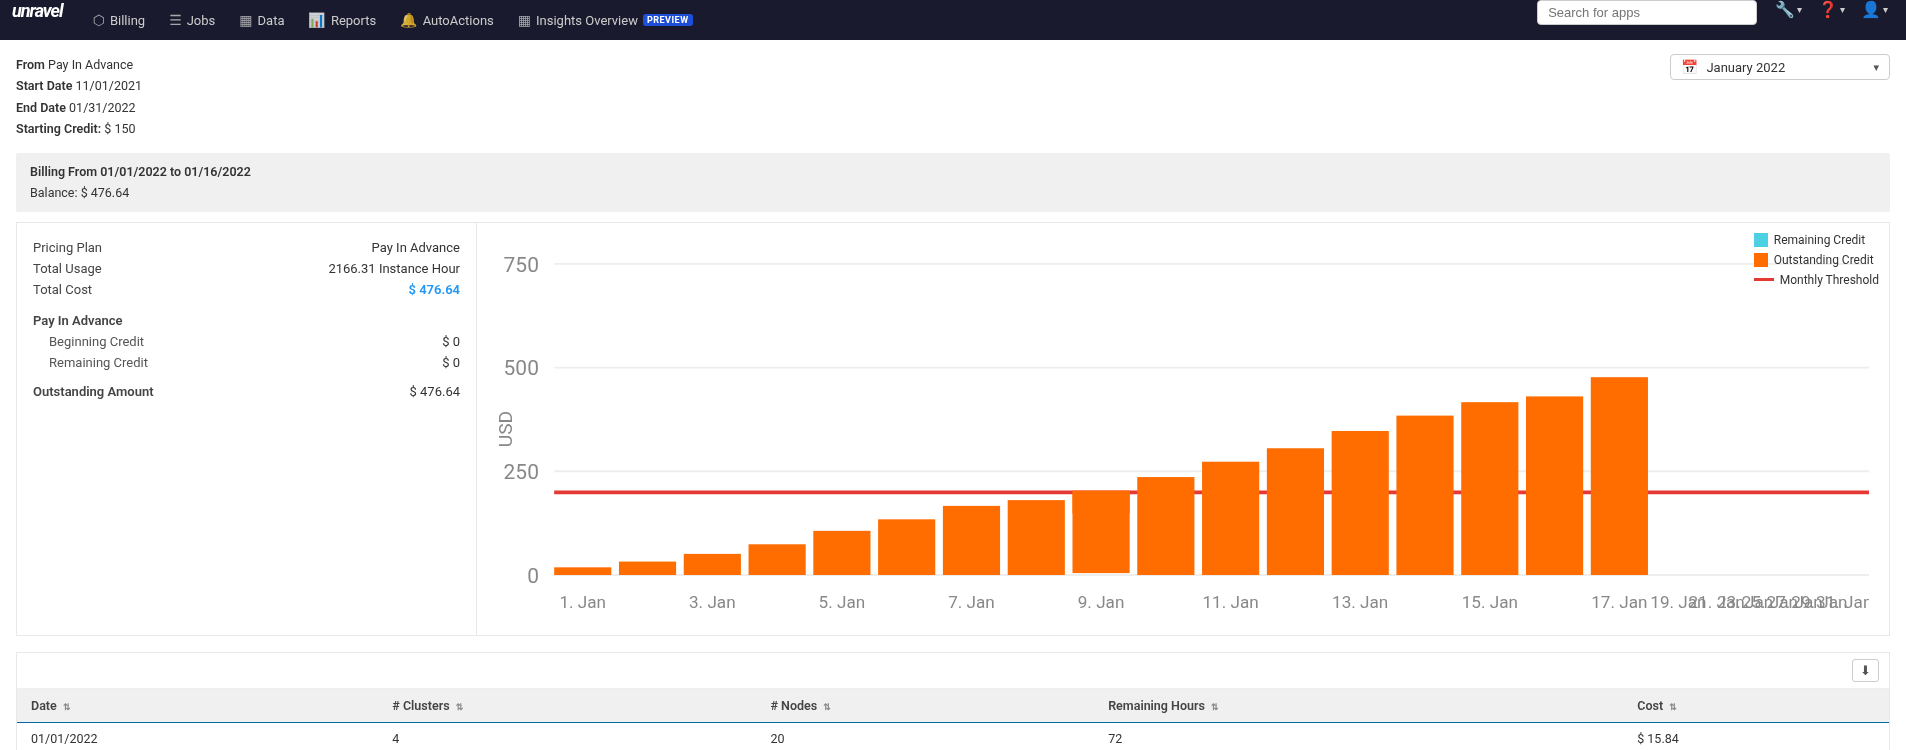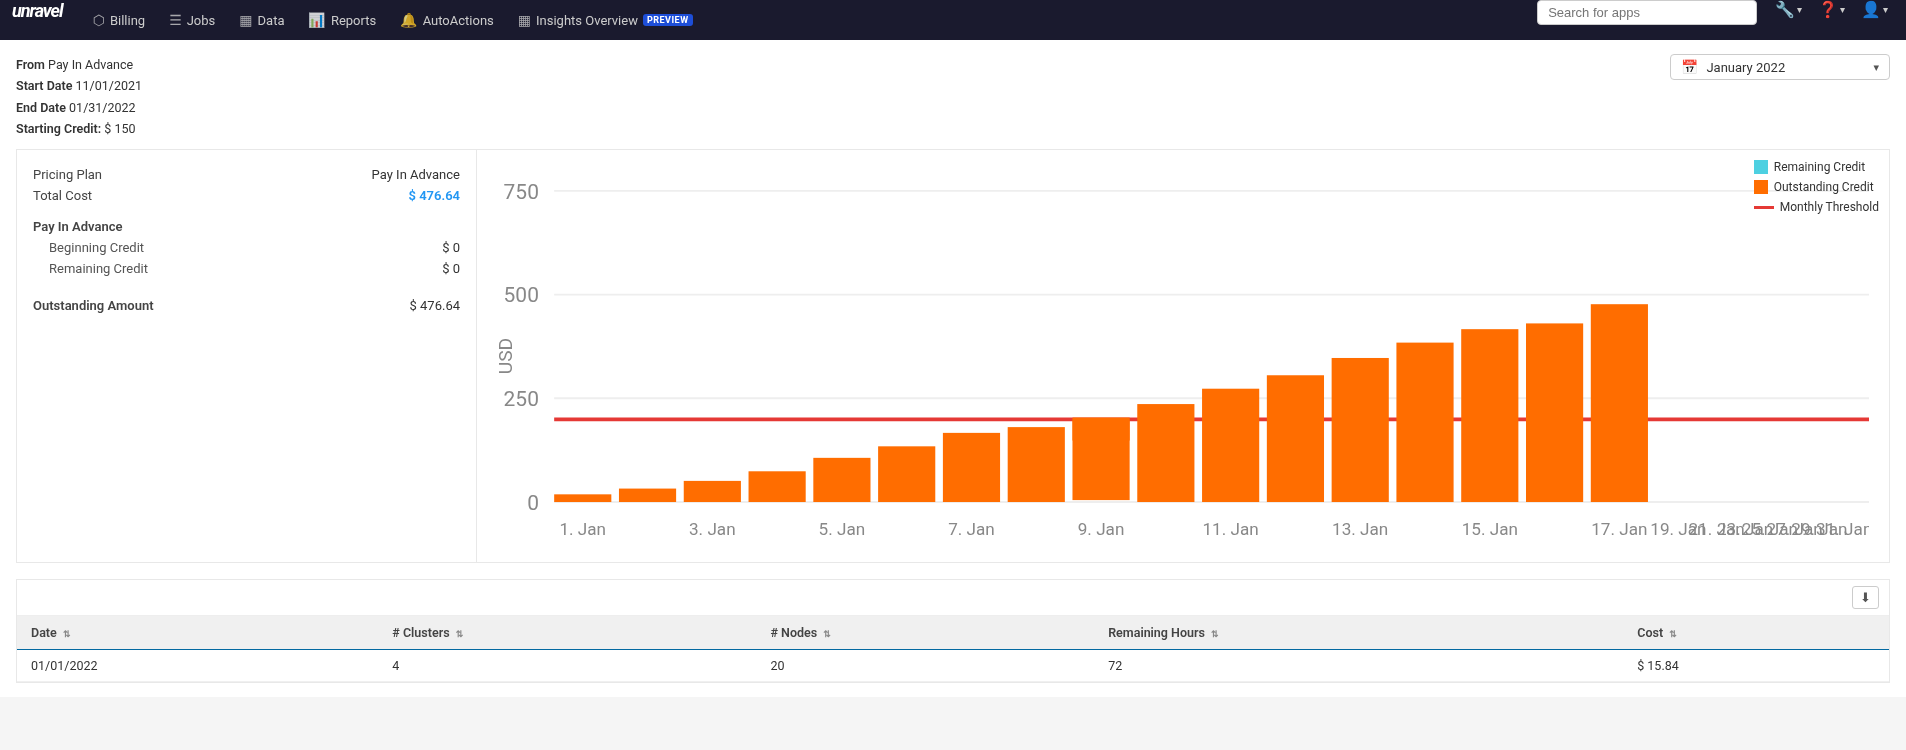--- a/index.html
+++ b/index.html
@@ -136,21 +136,21 @@
       padding: 3px 0;
       font-size: 13px;
     }
     .billing-row.header { font-weight: 600; margin-top: 10px; }
     .billing-row.first { margin-top: 0; }
     .billing-row .label-text { color: #444; }
     .billing-row .value-text { color: #333; }
     .billing-row .value-blue { color: #2196f3; font-weight: 600; }
     .billing-row.indent .label-text { padding-left: 16px; color: #555; }
     .billing-row.bold-label .label-text { font-weight: 600; }
-    .billing-row.bold-label { margin-top: 16px; }
+    .billing-row.bold-label { margin-top: 8px; }
     .chart-legend {
       position: absolute;
       top: 10px;
       right: 10px;
       display: flex;
       flex-direction: column;
       gap: 6px;
     }
     .legend-item {
       display: flex;
@@ -269,27 +269,42 @@
       <p><span class="label">End Date</span> <span>01/31/2022</span></p>
       <p><span class="label">Starting Credit:</span> <span>$ 150</span></p>
     </div>
     <div class="date-selector">
       <span class="cal-icon">📅</span>
       <span class="date-text">January 2022</span>
       <span class="chevron">▾</span>
     </div>
   </div>
 
+  <div class="billing-banner">
+    <p>
+      <span>Billing From</span>
+      <span>01/01/2022</span> to
+      <span>01/16/2022</span>
+    </p>
+    <p>
+      <span>Balance:</span>
+      <span>$ 476.64</span>
+    </p>
+  </div>
 
   <div class="billing-section">
 
     <div class="billing-left">
       <div class="billing-row first">
         <span class="label-text">Pricing Plan</span>
         <span class="value-text">Pay In Advance</span>
+      </div>
+      <div class="billing-row">
+        <span class="label-text">Total Usage</span>
+        <span class="value-text">2166.31 Instance Hour</span>
       </div>
       <div class="billing-row">
         <span class="label-text">Total Cost</span>
         <span class="value-blue">$ 476.64</span>
       </div>
 
       <div class="billing-row header">
         <span class="label-text">Pay In Advance</span>
       </div>
       <div class="billing-row indent">

